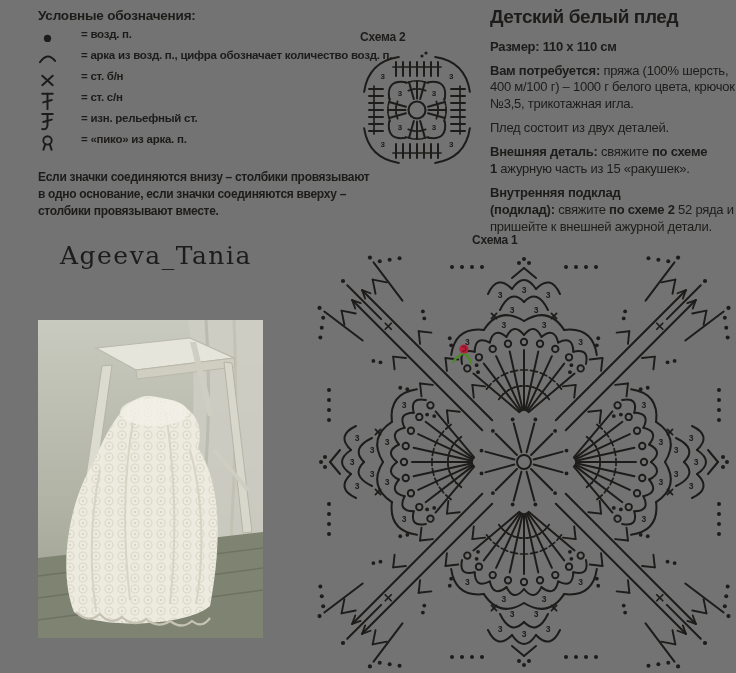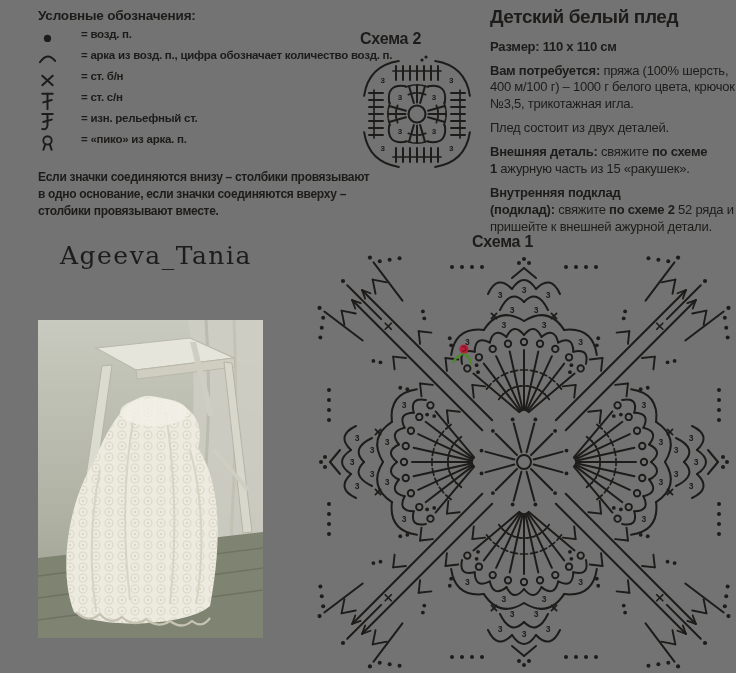--- a/index.html
+++ b/index.html
@@ -11,21 +11,21 @@
   .legend{position:absolute;left:38px;top:8px;width:348px}
   .legend h2{font-size:13.5px;letter-spacing:-.2px;font-weight:bold}
   .legend-row{display:flex;align-items:flex-start;gap:24px;margin-top:5px;font-weight:bold;
               font-size:11.5px;letter-spacing:-.25px;white-space:nowrap;height:16px}
   .legend-row svg{width:19px;height:19px;flex:0 0 19px}
   .legend-note{margin-top:20px;font-weight:bold;font-size:12px;line-height:1.42;
                letter-spacing:-.3px;width:336px}
 
   
   .scheme2{position:absolute;left:360px;top:30px;width:122px}
-  .scheme-label{font-weight:bold;font-size:16px;letter-spacing:-.2px}
+  .scheme-label{font-weight:bold;font-size:12px;letter-spacing:-.2px}
   .scheme2 svg{display:block;margin-top:4px}
 
   
   .instructions{position:absolute;left:490px;top:5px;width:248px;font-size:13px;
                 line-height:1.3;letter-spacing:-.25px}
   .instructions h1{font-size:19px;letter-spacing:-.4px;margin-bottom:9px;font-weight:bold}
   .instructions p{margin-top:7px}
   .instructions .w{margin-right:.26em}
   .bold{font-weight:bold}
 

